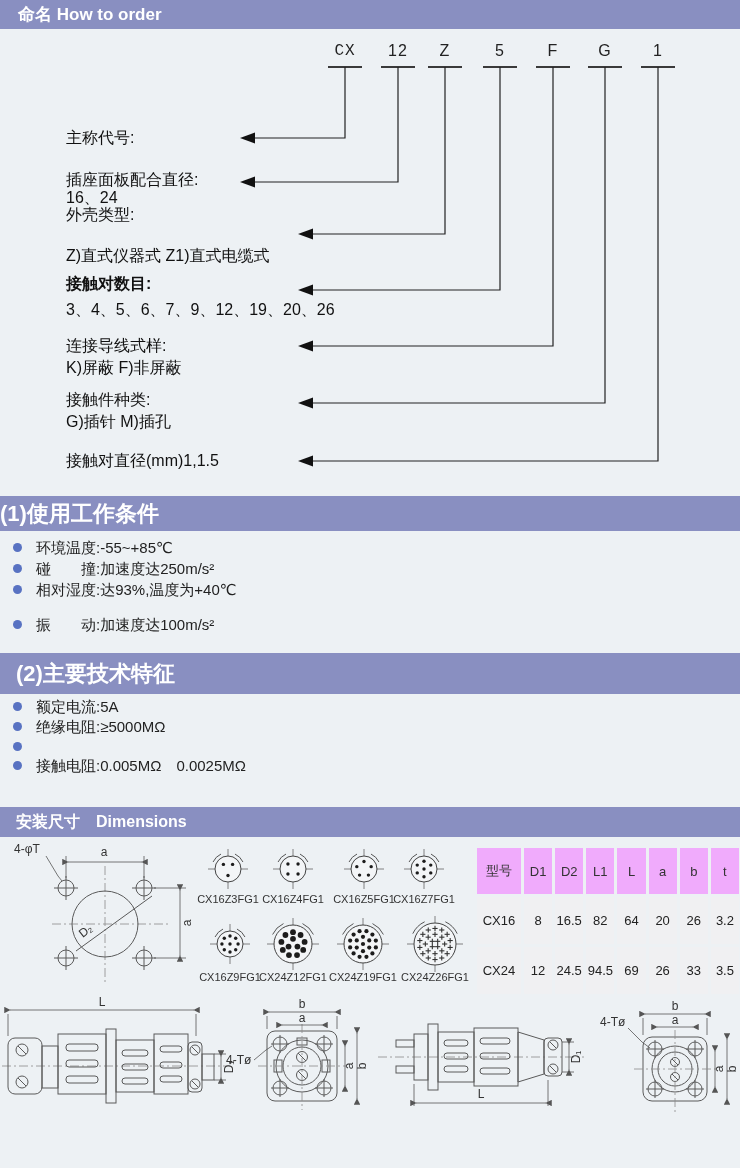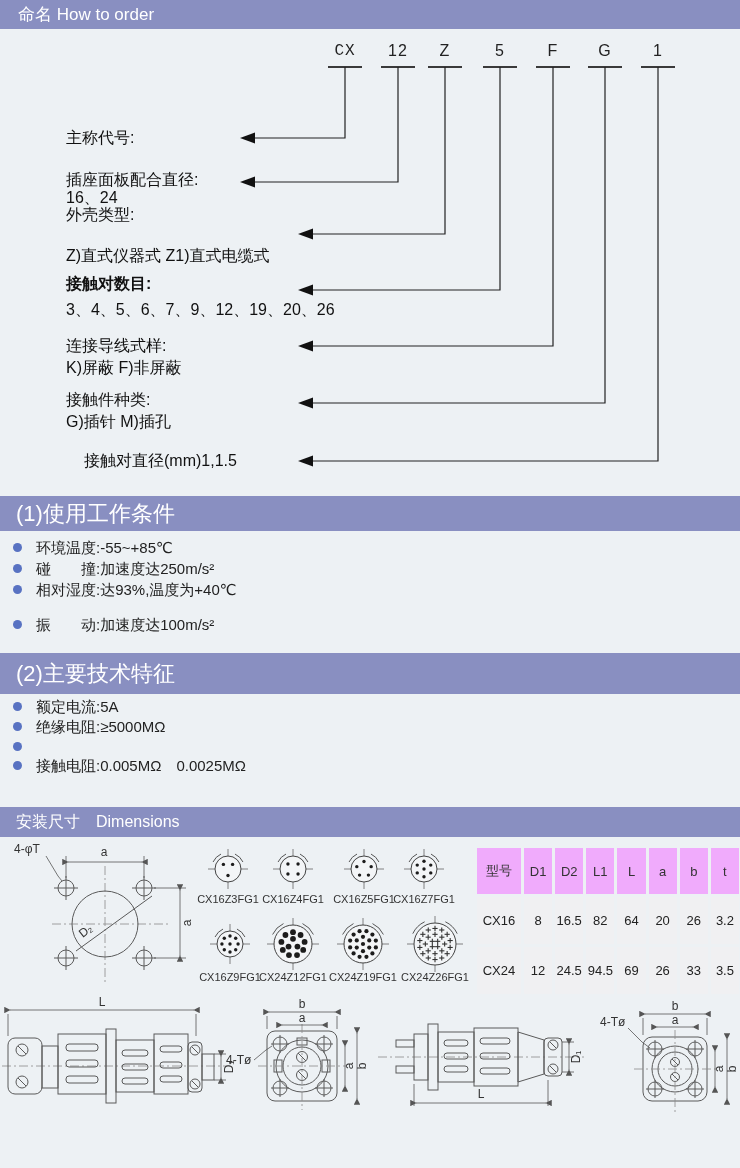--- a/index.html
+++ b/index.html
@@ -1,21 +1,21 @@
 <!DOCTYPE html>
 <html><head>
 <meta charset="utf-8">
 <style>
   html,body{margin:0;padding:0;background:#dfe3e8;}
   .page{position:relative;width:740px;height:1168px;background:#edf1f4;overflow:hidden;
         font-family:"Liberation Sans","DejaVu Sans",sans-serif;color:#1b1b1b;}
-  .bar{position:absolute;left:0;width:740px;background:#898fc1;color:#ffffff;font-weight:normal;
+  .bar{position:absolute;left:0;width:740px;background:#898fc1;color:#ffffff;font-weight:bold;
        display:flex;align-items:center;box-sizing:border-box;}
   #bar-top{top:0;height:29px;font-size:17px;padding-left:18px;}
-  #bar-s1{top:496px;height:35px;font-size:22px;padding-left:16px;}
+  #bar-s1{top:496px;height:35px;font-size:22px;padding-left:0;}
   #bar-s2{top:653px;height:41px;font-size:22px;padding-left:16px;}
   #bar-dim{top:807px;height:30px;font-size:16px;padding-left:16px;}
   #art{position:absolute;left:0;top:0;}
   .code-part{position:absolute;top:42px;width:44px;text-align:center;font-size:16px;color:#222;letter-spacing:1px;}
   .olabel{position:absolute;left:66px;font-size:16px;line-height:19px;white-space:pre;color:#111;}
   .brow{position:absolute;left:0;width:600px;height:20px;font-size:15px;white-space:pre;}
   .brow .dot{position:absolute;left:13px;top:5px;width:9px;height:9px;border-radius:50%;background:#5872c2;}
   .brow .txt{position:absolute;left:36px;top:0;line-height:20px;color:#222;}
   .dim-table{position:absolute;left:477px;top:848px;width:262px;display:grid;
              grid-template-columns:44px repeat(7,1fr);grid-template-rows:46px 47px 47px;gap:3px;font-size:13px;}
@@ -437,21 +437,21 @@
       <div class="olabel" style="top: 170px;">插座面板配合直径:</div>
       <div class="olabel" style="top: 188px;">16、24</div>
       <div class="olabel" style="top: 205px;">外壳类型:</div>
       <div class="olabel" style="top: 246px;">Z)直式仪器式 Z1)直式电缆式</div>
       <div class="olabel" style="top: 274px; font-weight: bold;">接触对数目:</div>
       <div class="olabel" style="top: 300px;">3、4、5、6、7、9、12、19、20、26</div>
       <div class="olabel" style="top: 336px;">连接导线式样:</div>
       <div class="olabel" style="top: 358px;">K)屏蔽 F)非屏蔽</div>
       <div class="olabel" style="top: 390px;">接触件种类:</div>
       <div class="olabel" style="top: 412px;">G)插针 M)插孔</div>
-      <div class="olabel" style="top: 451px; margin-left: 18px;">接触对直径(mm)1,1.5</div>
+      <div class="olabel" style="top: 451px;">接触对直径(mm)1,1.5</div>
     </div>
 
   <div class="bar" id="bar-s1">
     <span>(1)使用工作条件</span>
   </div>
   <div id="list1">
       <div class="brow" style="top: 538px;"><div class="dot"></div><div class="txt">环境温度:-55~+85℃</div></div>
       <div class="brow" style="top: 559px;"><div class="dot"></div><div class="txt">碰　　撞:加速度达250m/s²</div></div>
       <div class="brow" style="top: 580px;"><div class="dot"></div><div class="txt">相对湿度:达93%,温度为+40℃</div></div>
       <div class="brow" style="top: 615px;"><div class="dot"></div><div class="txt">振　　动:加速度达100m/s²</div></div>

